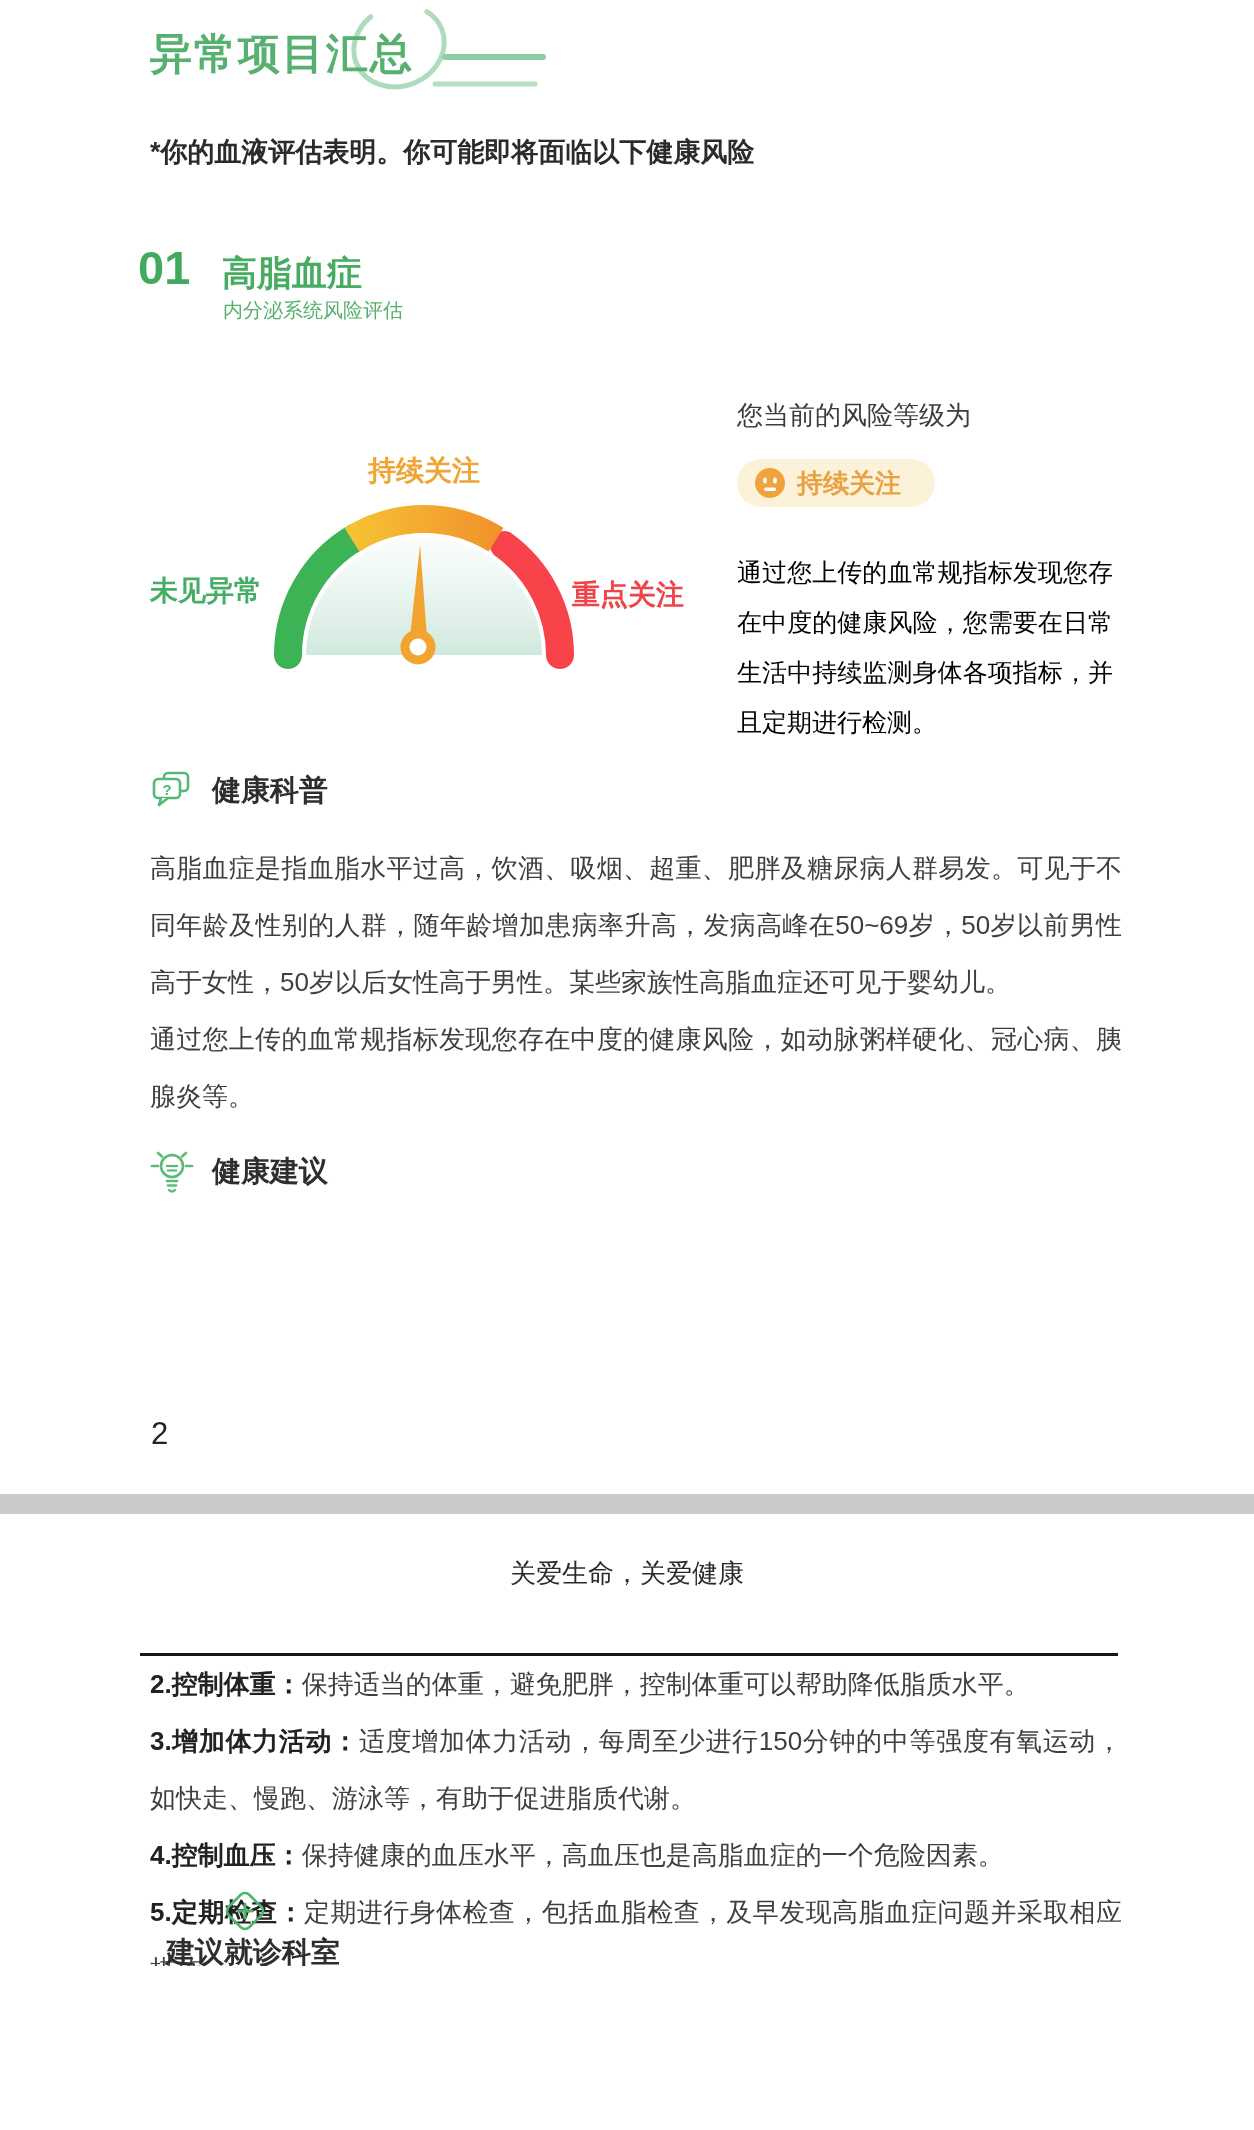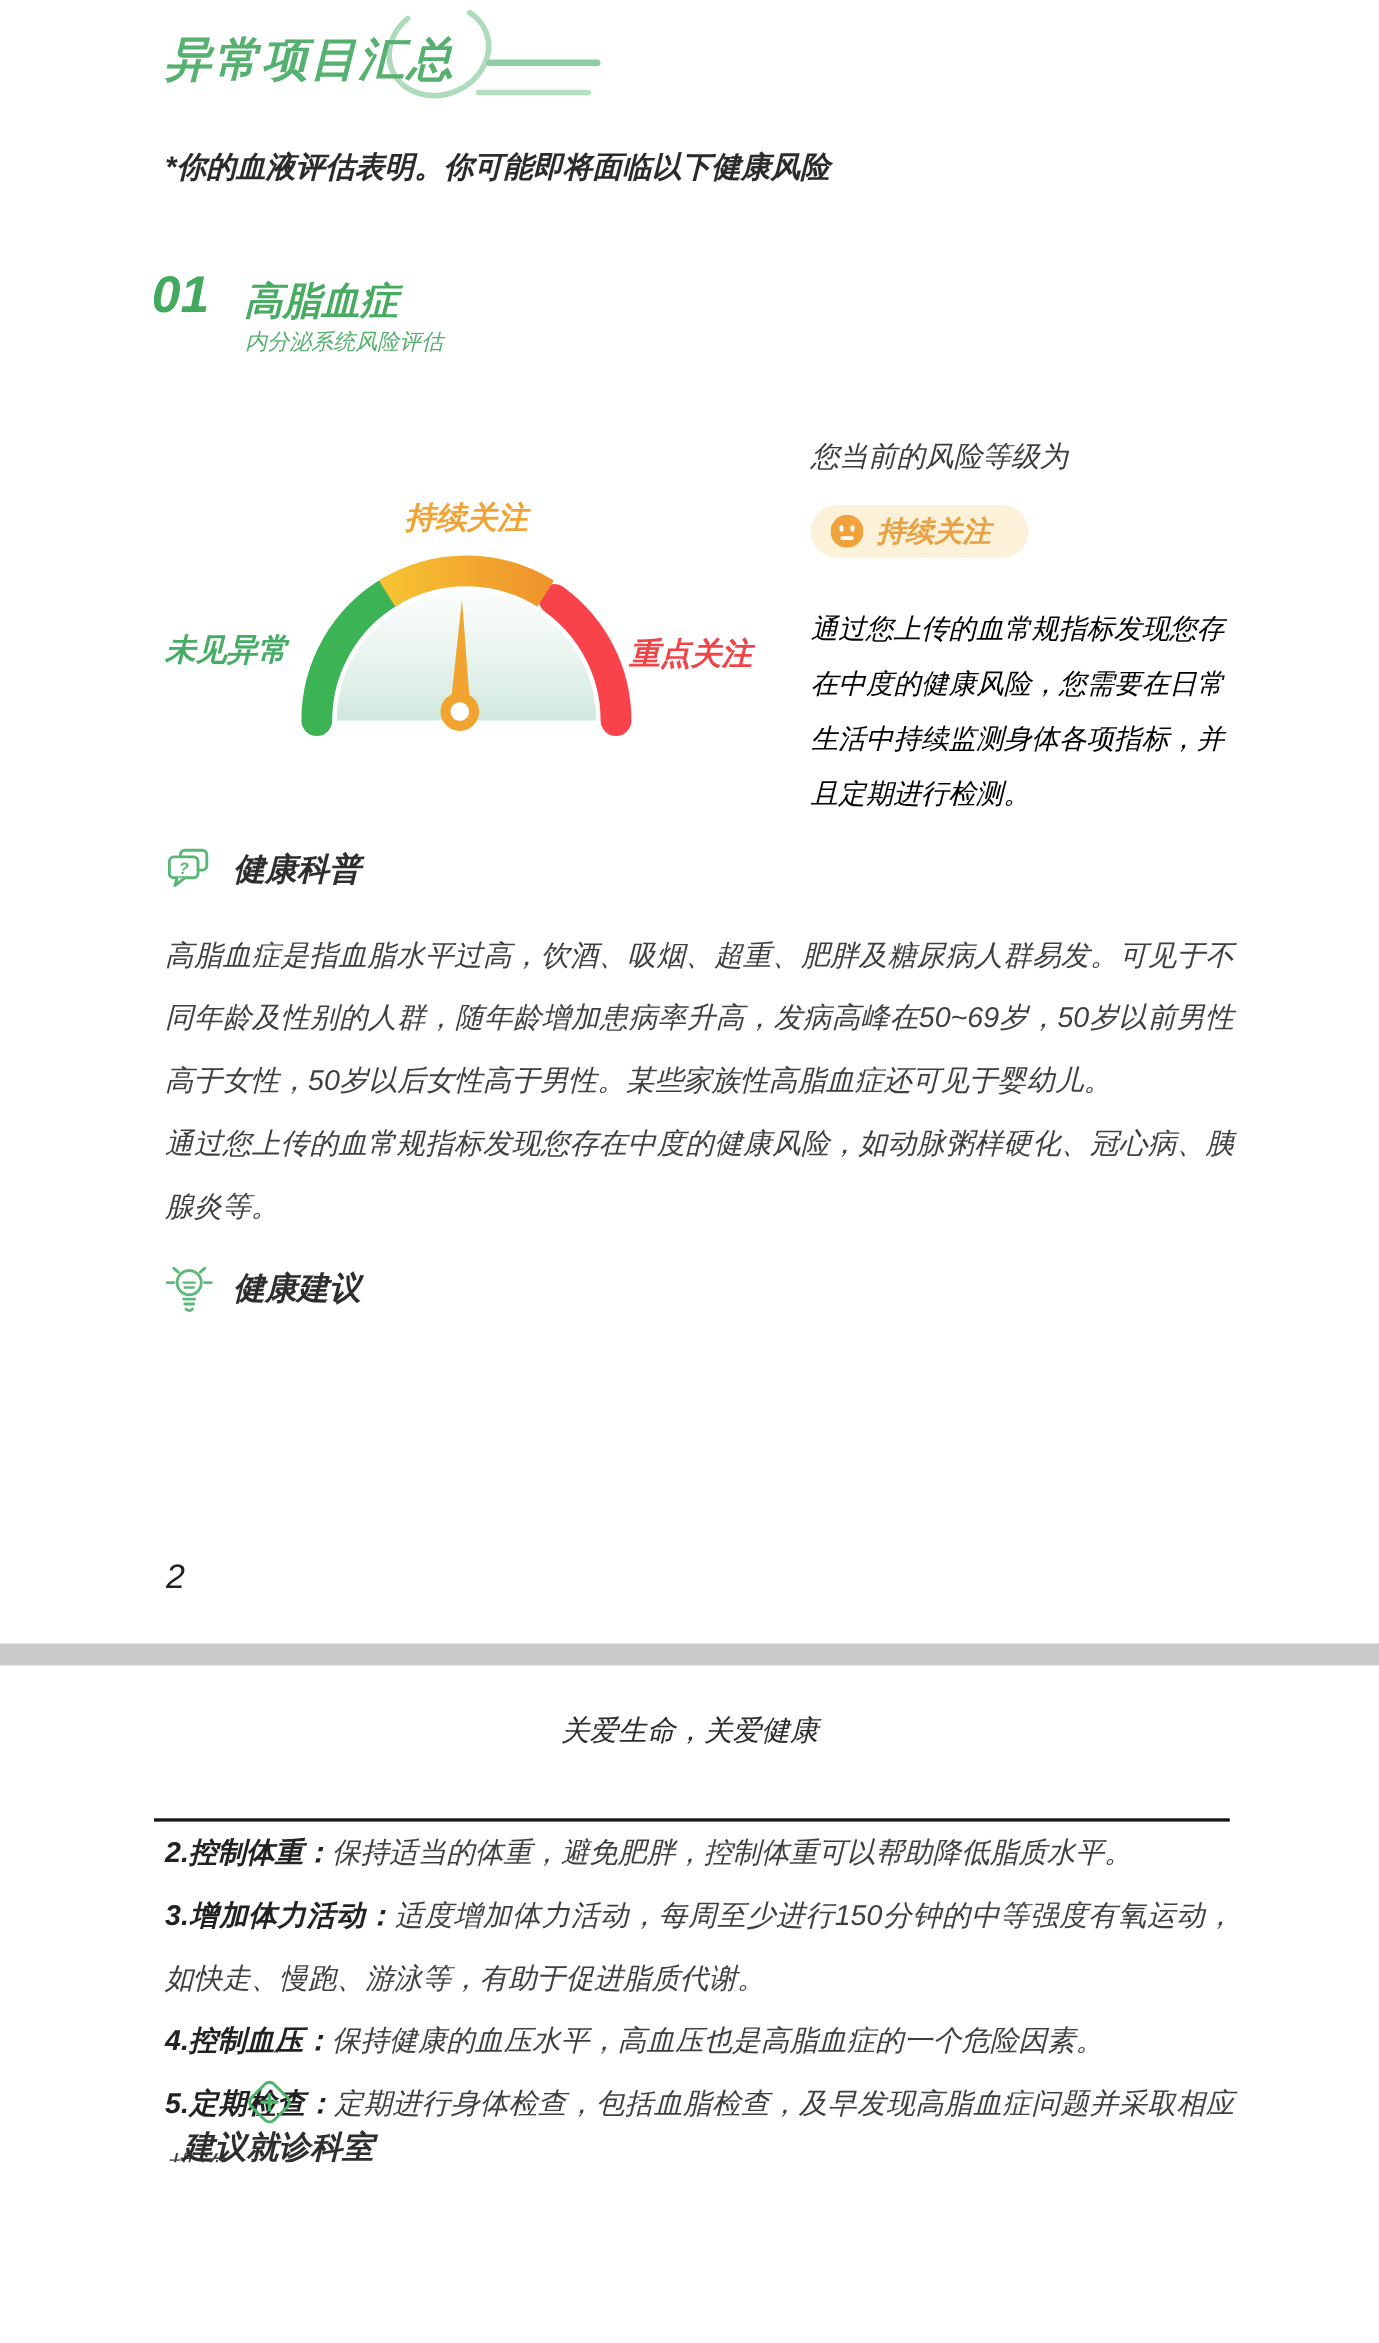--- a/index.html
+++ b/index.html
@@ -1,17 +1,17 @@
 <!DOCTYPE html>
 <html><head>
 <meta charset="utf-8">
 <style>
   html,body { margin:0; padding:0; background:#fff; }
   body { font-family:"Liberation Sans","DejaVu Sans",sans-serif; }
-  .page { position:relative; width:1254px; height:1966px; background:#ffffff; overflow:hidden; color:#3d3d3d;font-style:italic; }
+  .page { position:relative; width:1254px; height:1966px; background:#ffffff; overflow:hidden; color:#3d3d3d; }
 
   
   .main-title { position:absolute; left:150px; top:26px; font-size:42px; font-weight:bold;
                 color:#56b170; letter-spacing:2px; z-index:2; }
   .swoosh { position:absolute; left:330px; top:0; z-index:1; }
 
   .note { position:absolute; left:150px; top:134px; font-size:27px; font-weight:bold; color:#2b2b2b; }
 
   
   .sec-num   { position:absolute; left:138px; top:240px; font-size:47px; font-weight:bold; color:#43a95f; }

